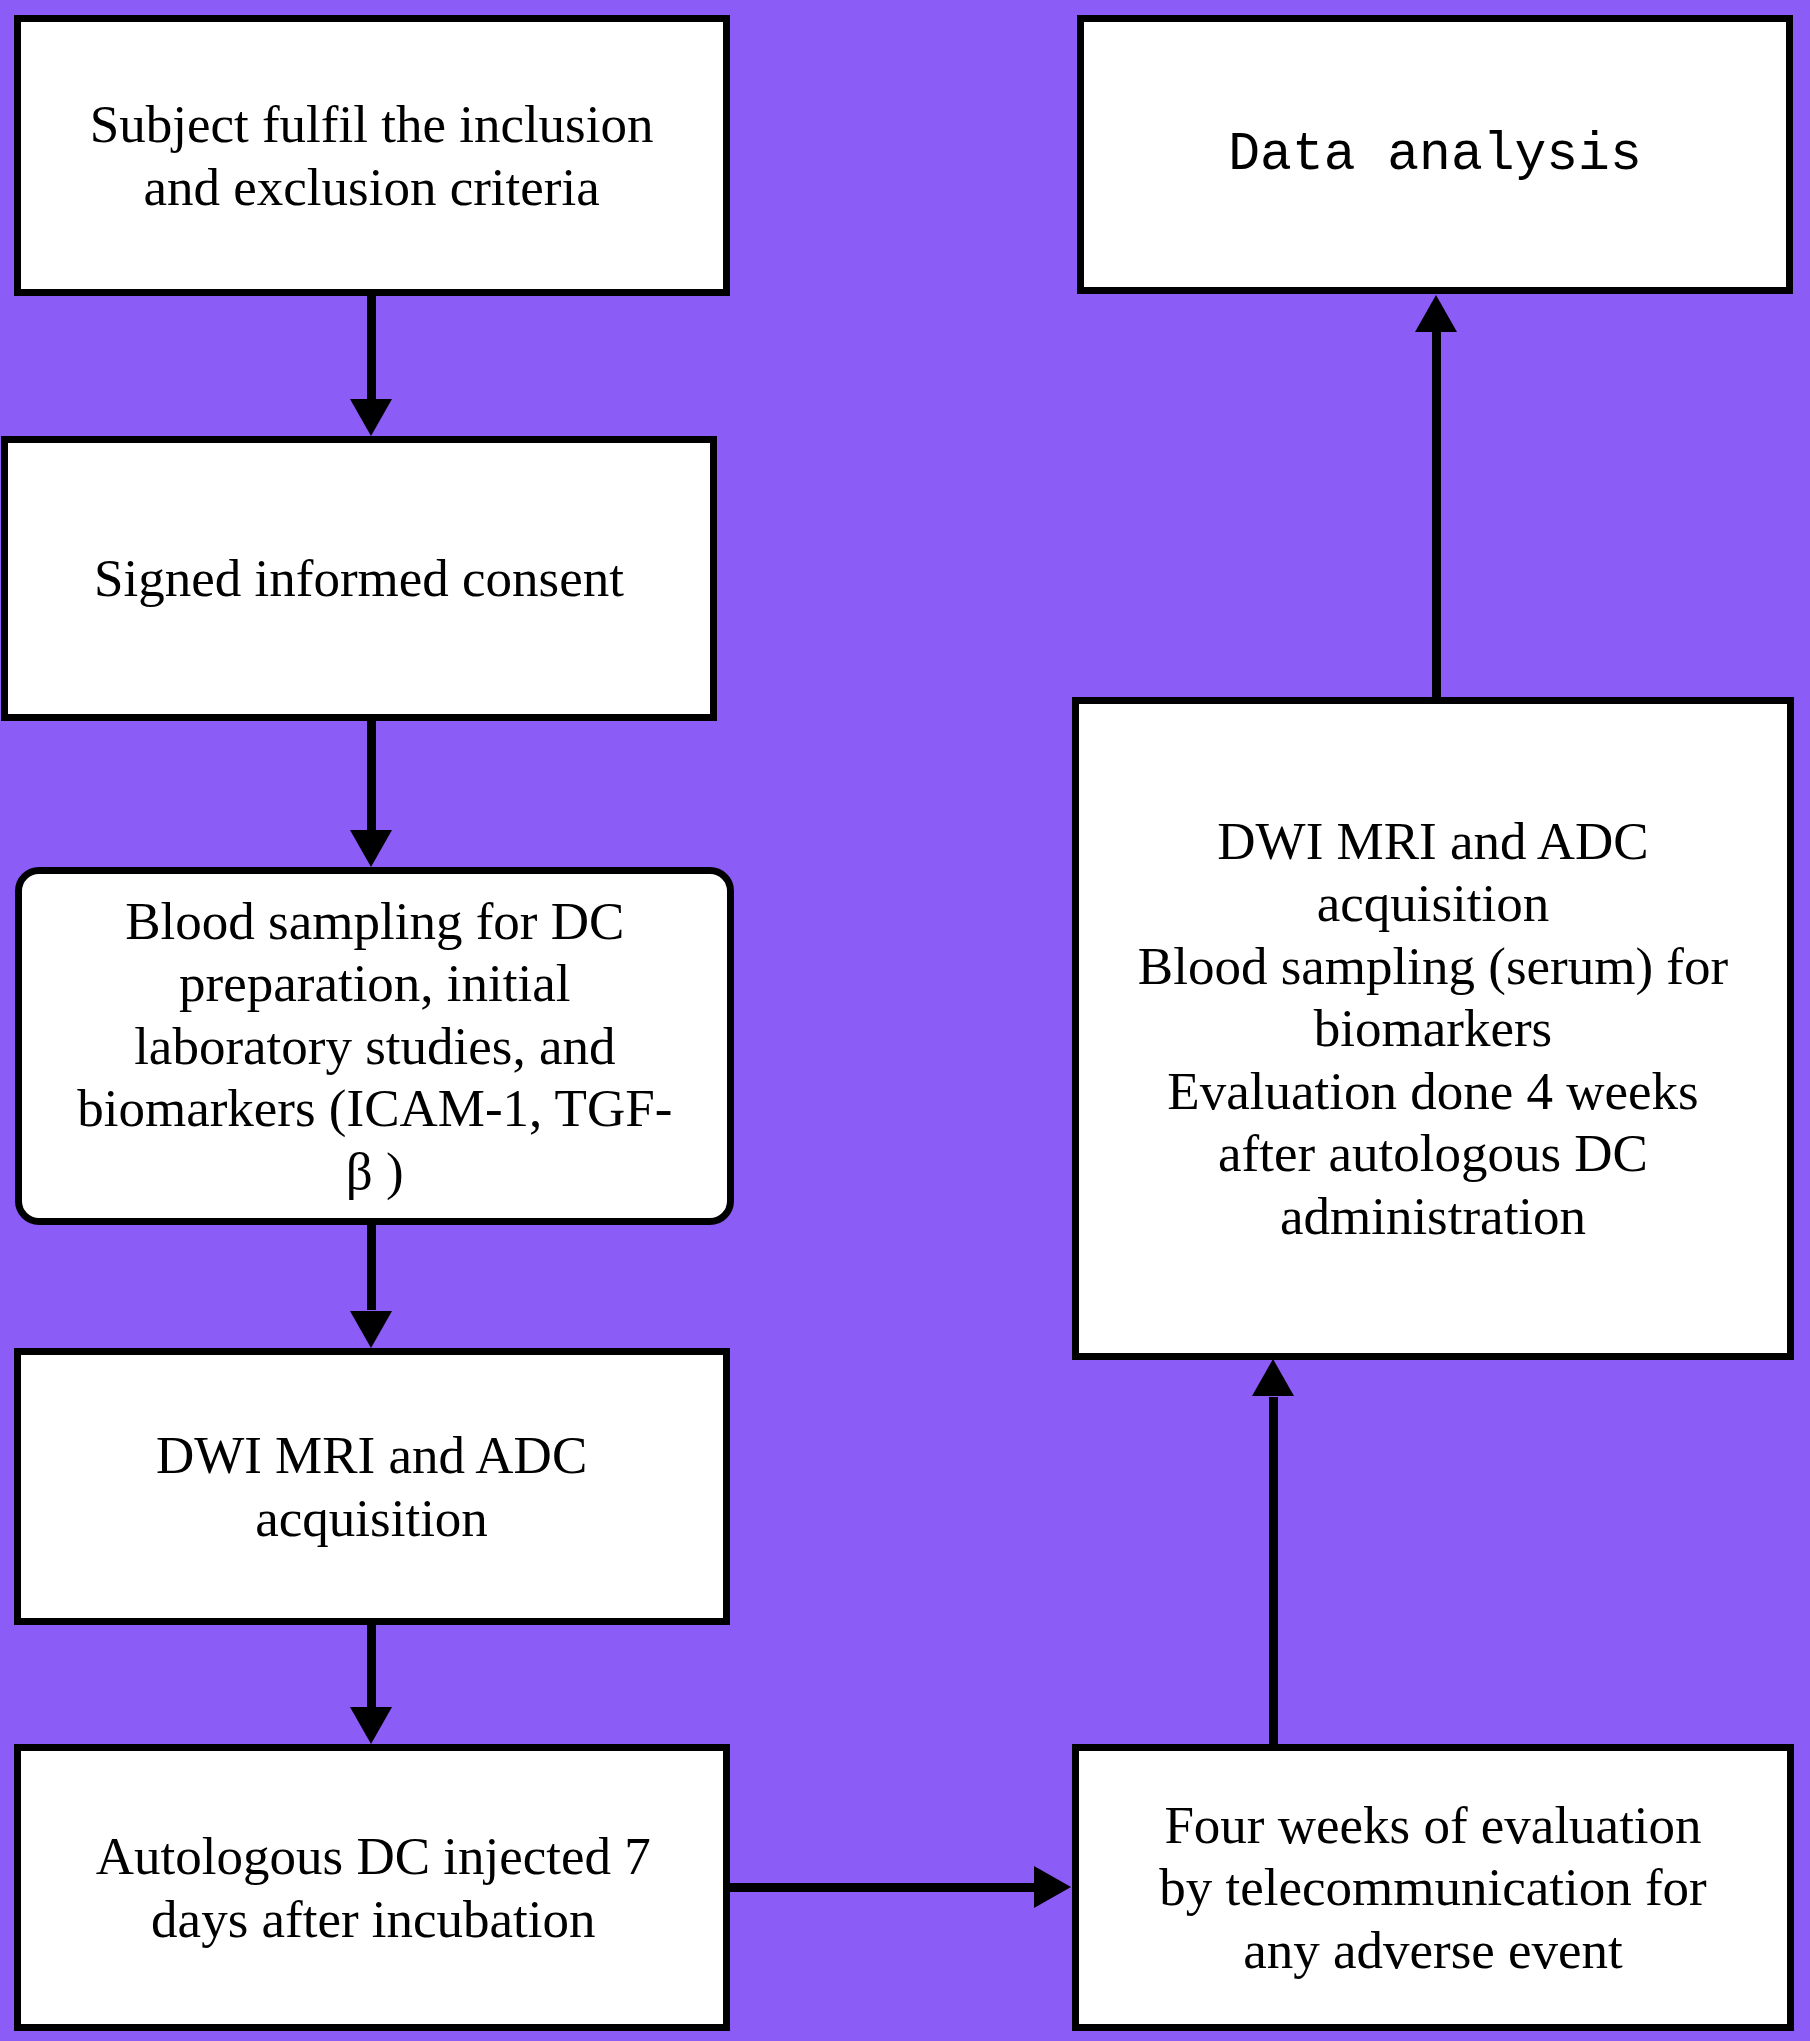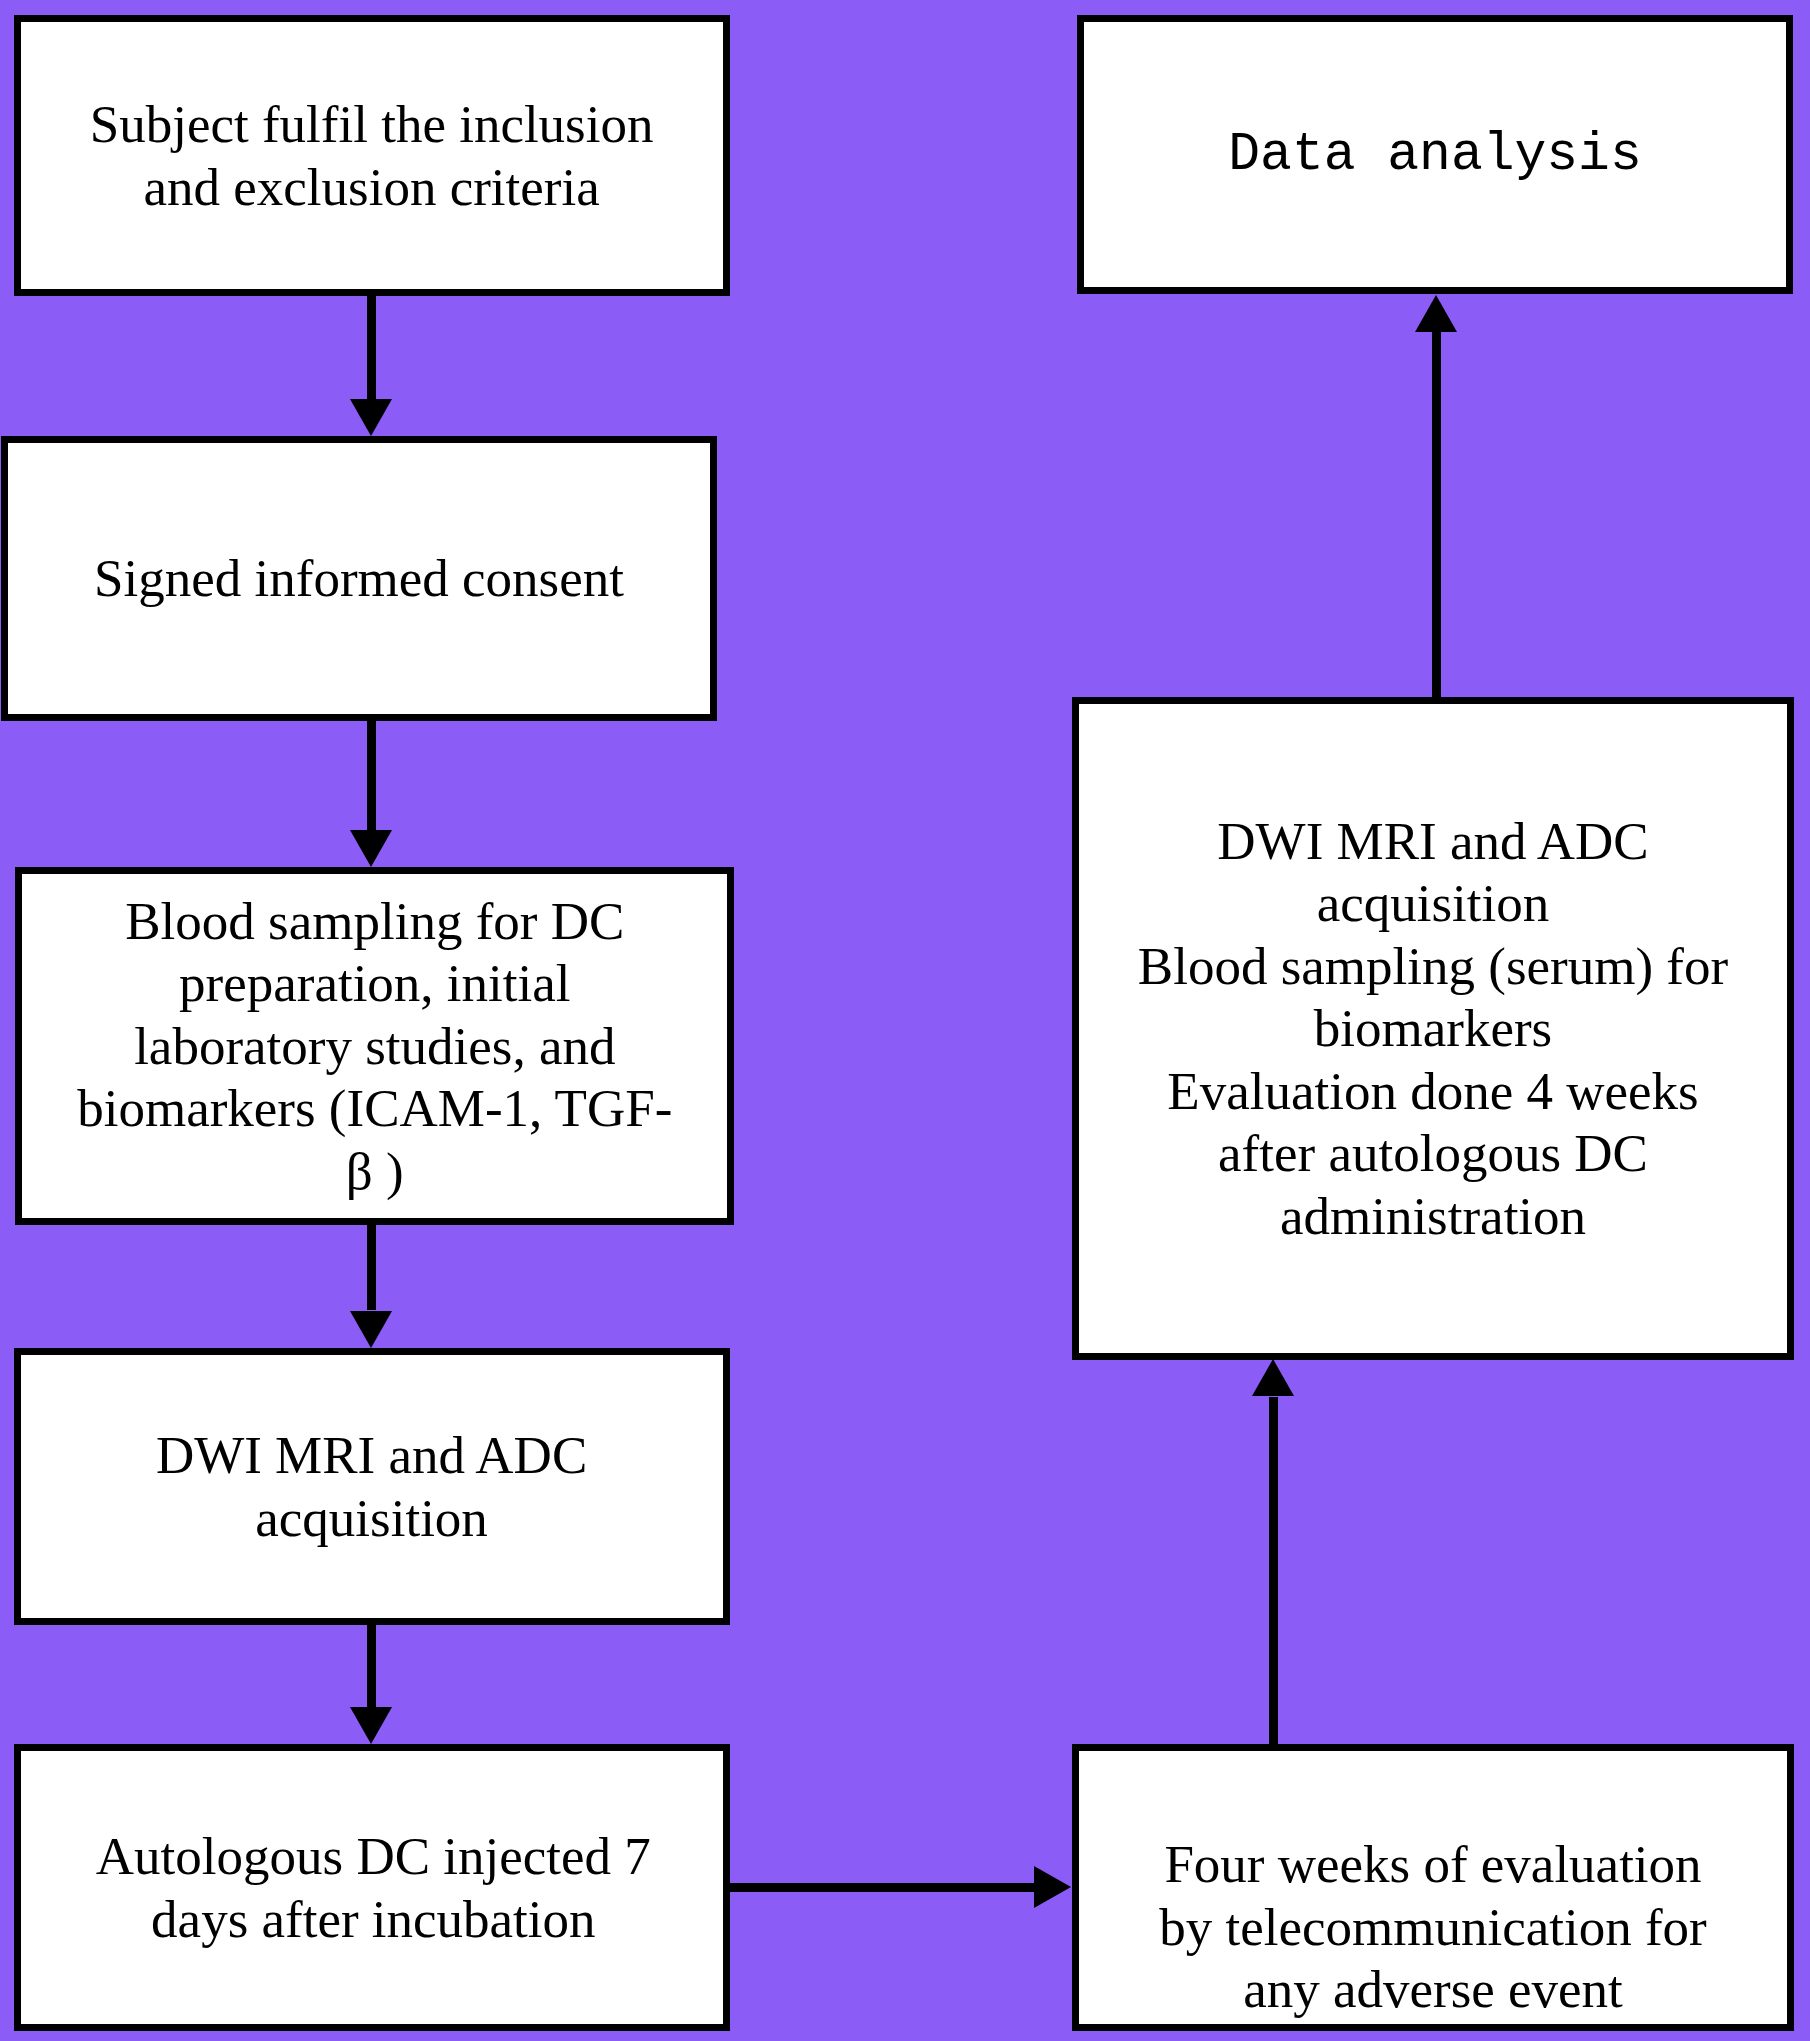--- a/index.html
+++ b/index.html
@@ -31,27 +31,27 @@
     padding: 3.4px 8.5px;
   }
   .node .label {
     display: block;
     width: 100%;
     white-space: pre-line;
   }
   
   #n-inclusion   { left: 13.6px;  top: 15.3px;   width: 716px;  height: 281px; }
   #n-consent     { left: 1px;  top: 436px;  width: 716px;  height: 285px; }
-  #n-blood       { left: 15.3px;  top: 867px; width: 719px;  height: 358px; }
+  #n-blood       { left: 15.3px;  top: 867px; width: 719px;  height: 358px; border-radius: 24px; }
   #n-dwi1        { left: 13.6px;  top: 1348px; width: 716px;  height: 277px; }
   #n-inject      { left: 13.6px;  top: 1744px; width: 716px;  height: 287px; padding-left: 12px; }
   
   #n-analysis    { left: 1077px; top: 15.3px;   width: 716px;  height: 279px; font-family: Liberation Mono, monospace; }
   #n-followup    { left: 1072px; top: 697px;  width: 722px;  height: 663px; }
-  #n-telecom     { left: 1072px; top: 1744px; width: 722px;  height: 287px; align-items: flex-end; }
+  #n-telecom     { left: 1072px; top: 1744px; width: 722px;  height: 287px; }
 
   
   .conn-v {
     position: absolute;
     width: 8.5px;
     background: #000000;
   }
   .conn-h {
     position: absolute;
     height: 8.5px;

